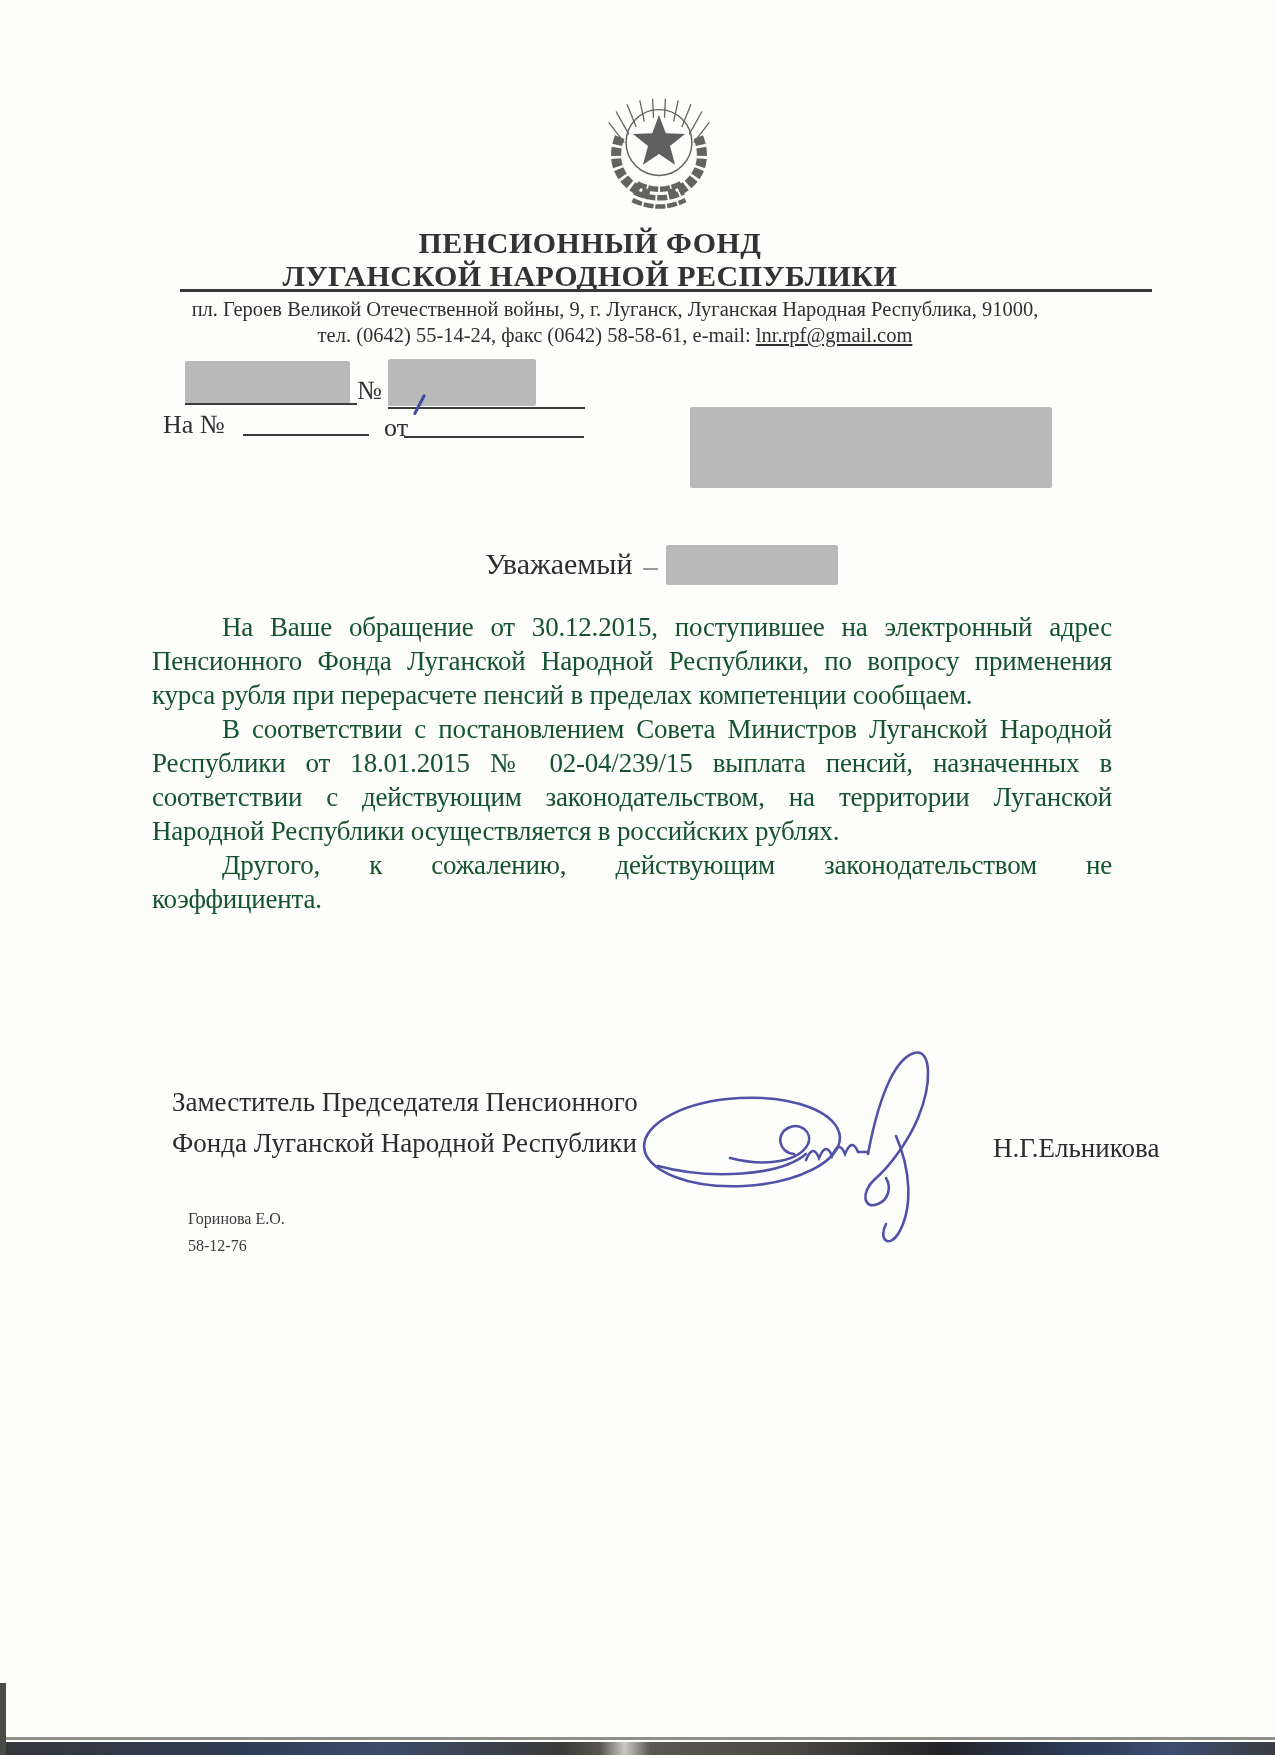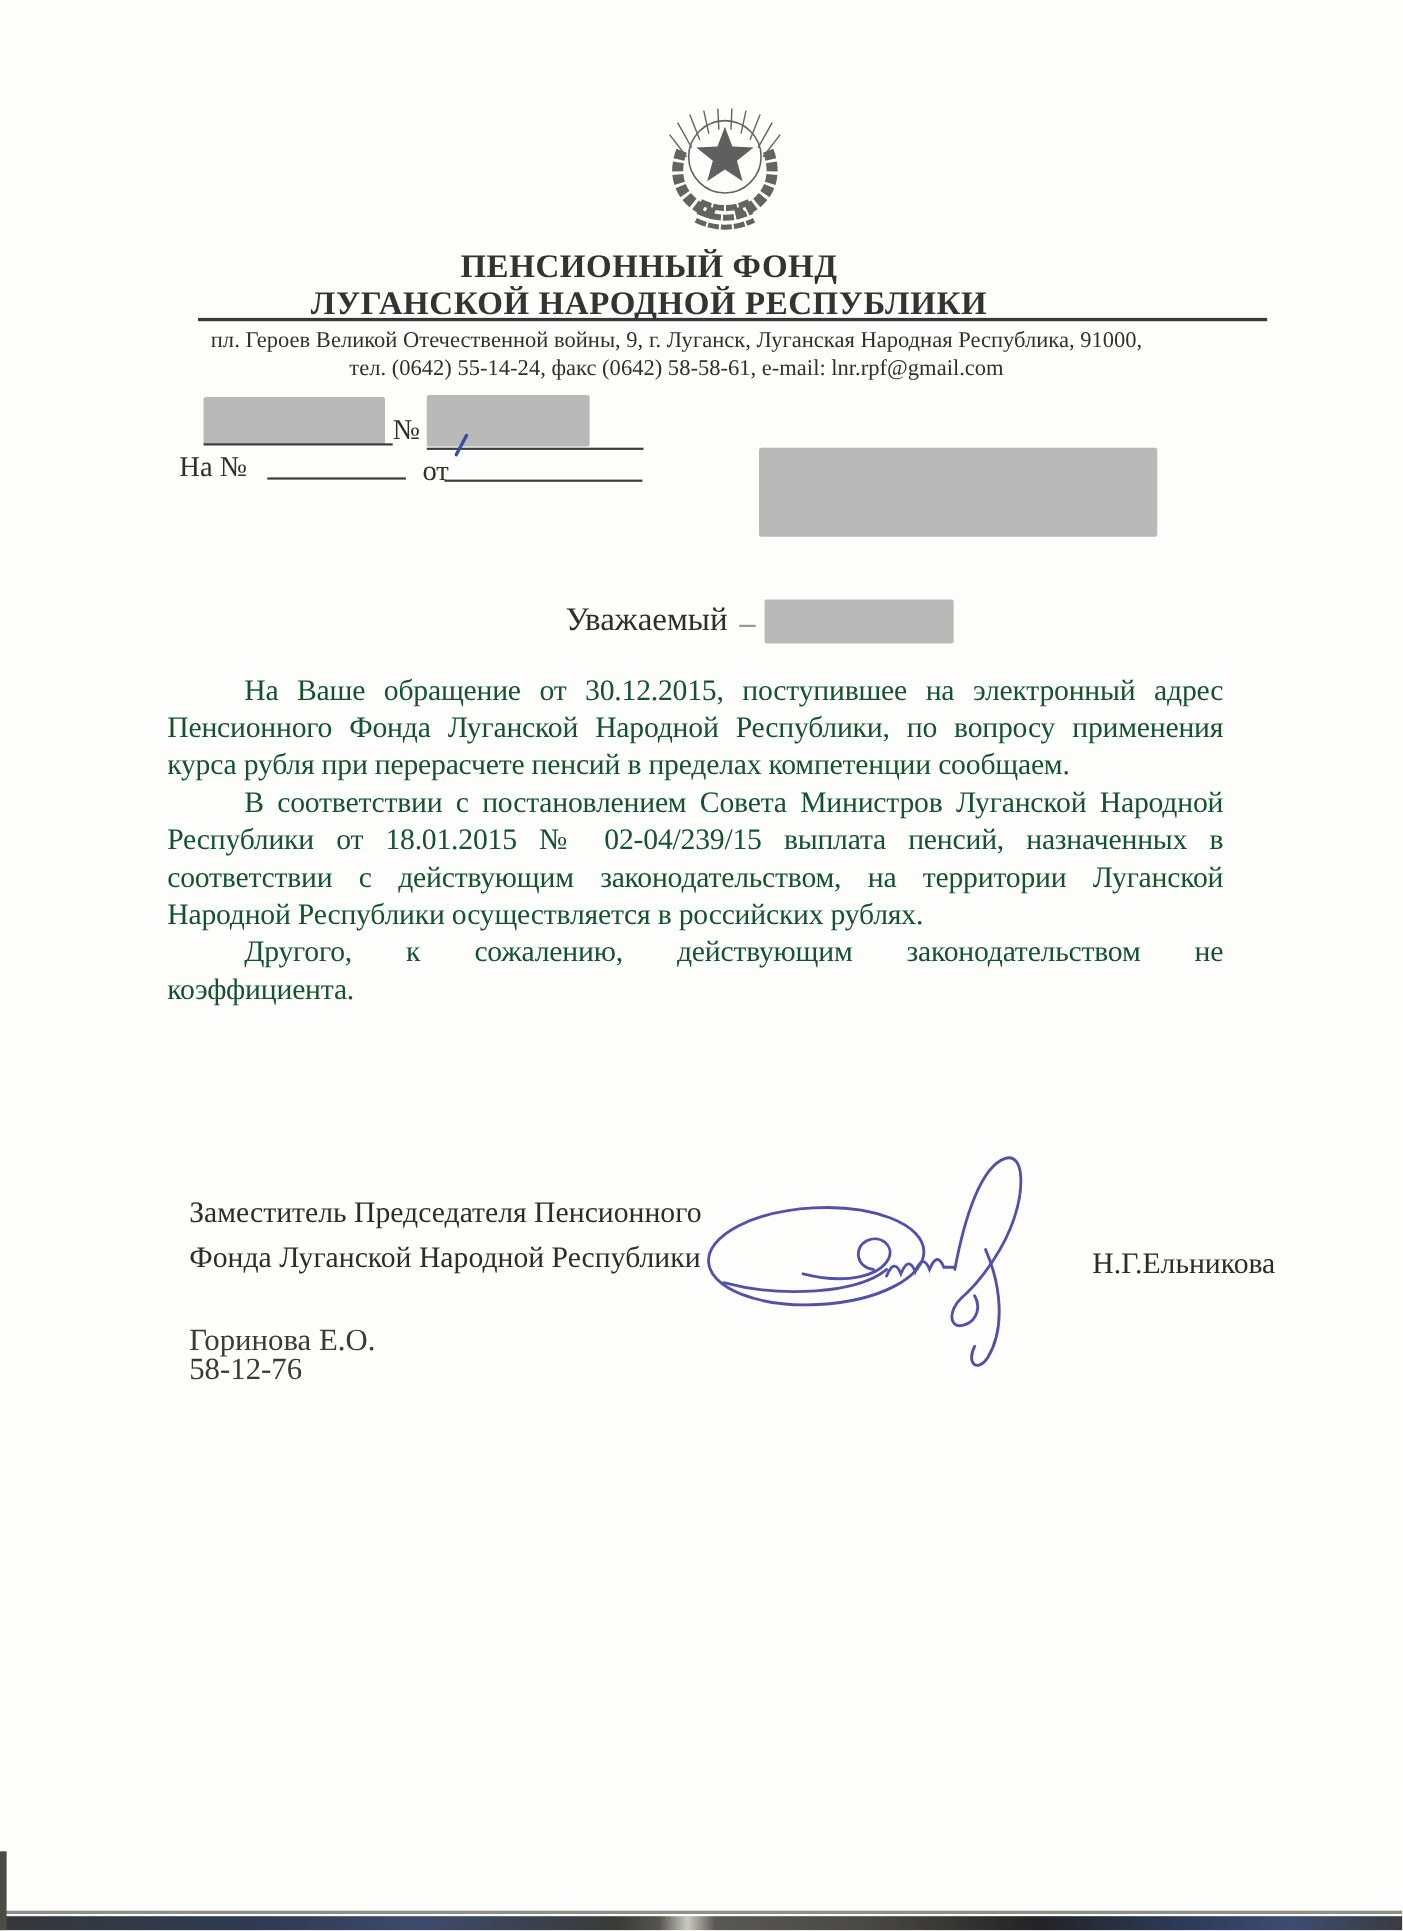--- a/index.html
+++ b/index.html
@@ -7,43 +7,43 @@
     position:relative;width:1275px;height:1755px;background:#fdfdfb;
     font-family:"Liberation Serif","DejaVu Serif",serif;color:#2d2d2d;overflow:hidden;
   }
   
   .emblem{position:absolute;left:595px;top:92px;width:128px;height:134px;}
   .org-titles{position:absolute;top:226px;left:0;width:1180px;text-align:center;
     font-weight:bold;font-size:30px;line-height:33px;letter-spacing:.5px;color:#333;}
   .head-rule{position:absolute;top:289px;left:180px;width:972px;height:3px;background:#38383a;}
   .addr-block{position:absolute;top:296px;left:0;width:1230px;text-align:center;
     font-size:20.5px;line-height:26px;color:#2f2f2f;}
-  .email{text-align:right;}
+  .email{text-decoration:underline;text-align:right;}
   
   .redaction{position:absolute;background:#b9b9b9;border-radius:2px;}
   .uline{position:absolute;height:0;border-bottom:2px solid #3c3c3c;}
   .ref-label{position:absolute;font-size:26px;color:#2f2f2f;white-space:nowrap;}
   .slash{position:absolute;width:2.5px;background:#3c4b9e;transform:rotate(28deg);border-radius:2px;}
   
-  .salutation{position:absolute;left:485px;top:543px;display:flex;align-items:center;margin-left:29px;}
+  .salutation{position:absolute;left:485px;top:543px;display:flex;align-items:center;}
   .salutation .word{font-size:30px;color:#2e2e2e;}
   .dash-mark{width:15px;height:2px;background:#9a9a9a;margin:10px 8px 0 10px;}
   .sal-redaction{width:172px;height:40px;background:#b9b9b9;border-radius:2px;margin-top:2px;}
   
   .body-text{position:absolute;left:152px;top:610px;width:960px;}
   .body-text p{margin:0;font-size:27px;line-height:34px;letter-spacing:-.2px;
     text-indent:70px;text-align:justify;color:#14532d;}
   .body-text .jline1{display:block;text-indent:70px;text-align:justify;text-align-last:justify;}
   .body-text .jline2{display:block;text-indent:0;}
   
   .sig-title{position:absolute;left:172px;top:1082px;font-size:27px;line-height:41px;color:#2c2c2c;}
   .sig-svg{position:absolute;left:630px;top:1040px;width:370px;height:215px;}
   .sig-name{position:absolute;left:993px;top:1133px;font-size:27px;color:#2c2c2c;}
   
-  .exec-block{position:absolute;left:172px;top:1205px;font-size:28px;line-height:27px;color:#3a3a3a;}
+  .exec-block{position:absolute;left:188px;top:1205px;font-size:16px;line-height:27px;color:#3a3a3a;}
   
   .scan-line{position:absolute;top:1737px;left:0;width:1275px;height:3px;background:#8f8f89;}
   .scan-bottom{position:absolute;bottom:0;left:0;width:1275px;height:13px;
     background:linear-gradient(90deg,#35373a 0%,#2e3a52 18%,#3d4a6b 30%,#3a3b38 44%,
       #56544e 47%,#c9c9c1 49%,#5a5852 51%,#4a4843 62%,#222326 74%,#2c3a57 84%,#3c4c72 92%,#3a3c40 100%);}
   .scan-left{position:absolute;left:0;top:1683px;width:6px;height:72px;background:#4c4c46;}
 </style>
 </head>
 <body>
 

